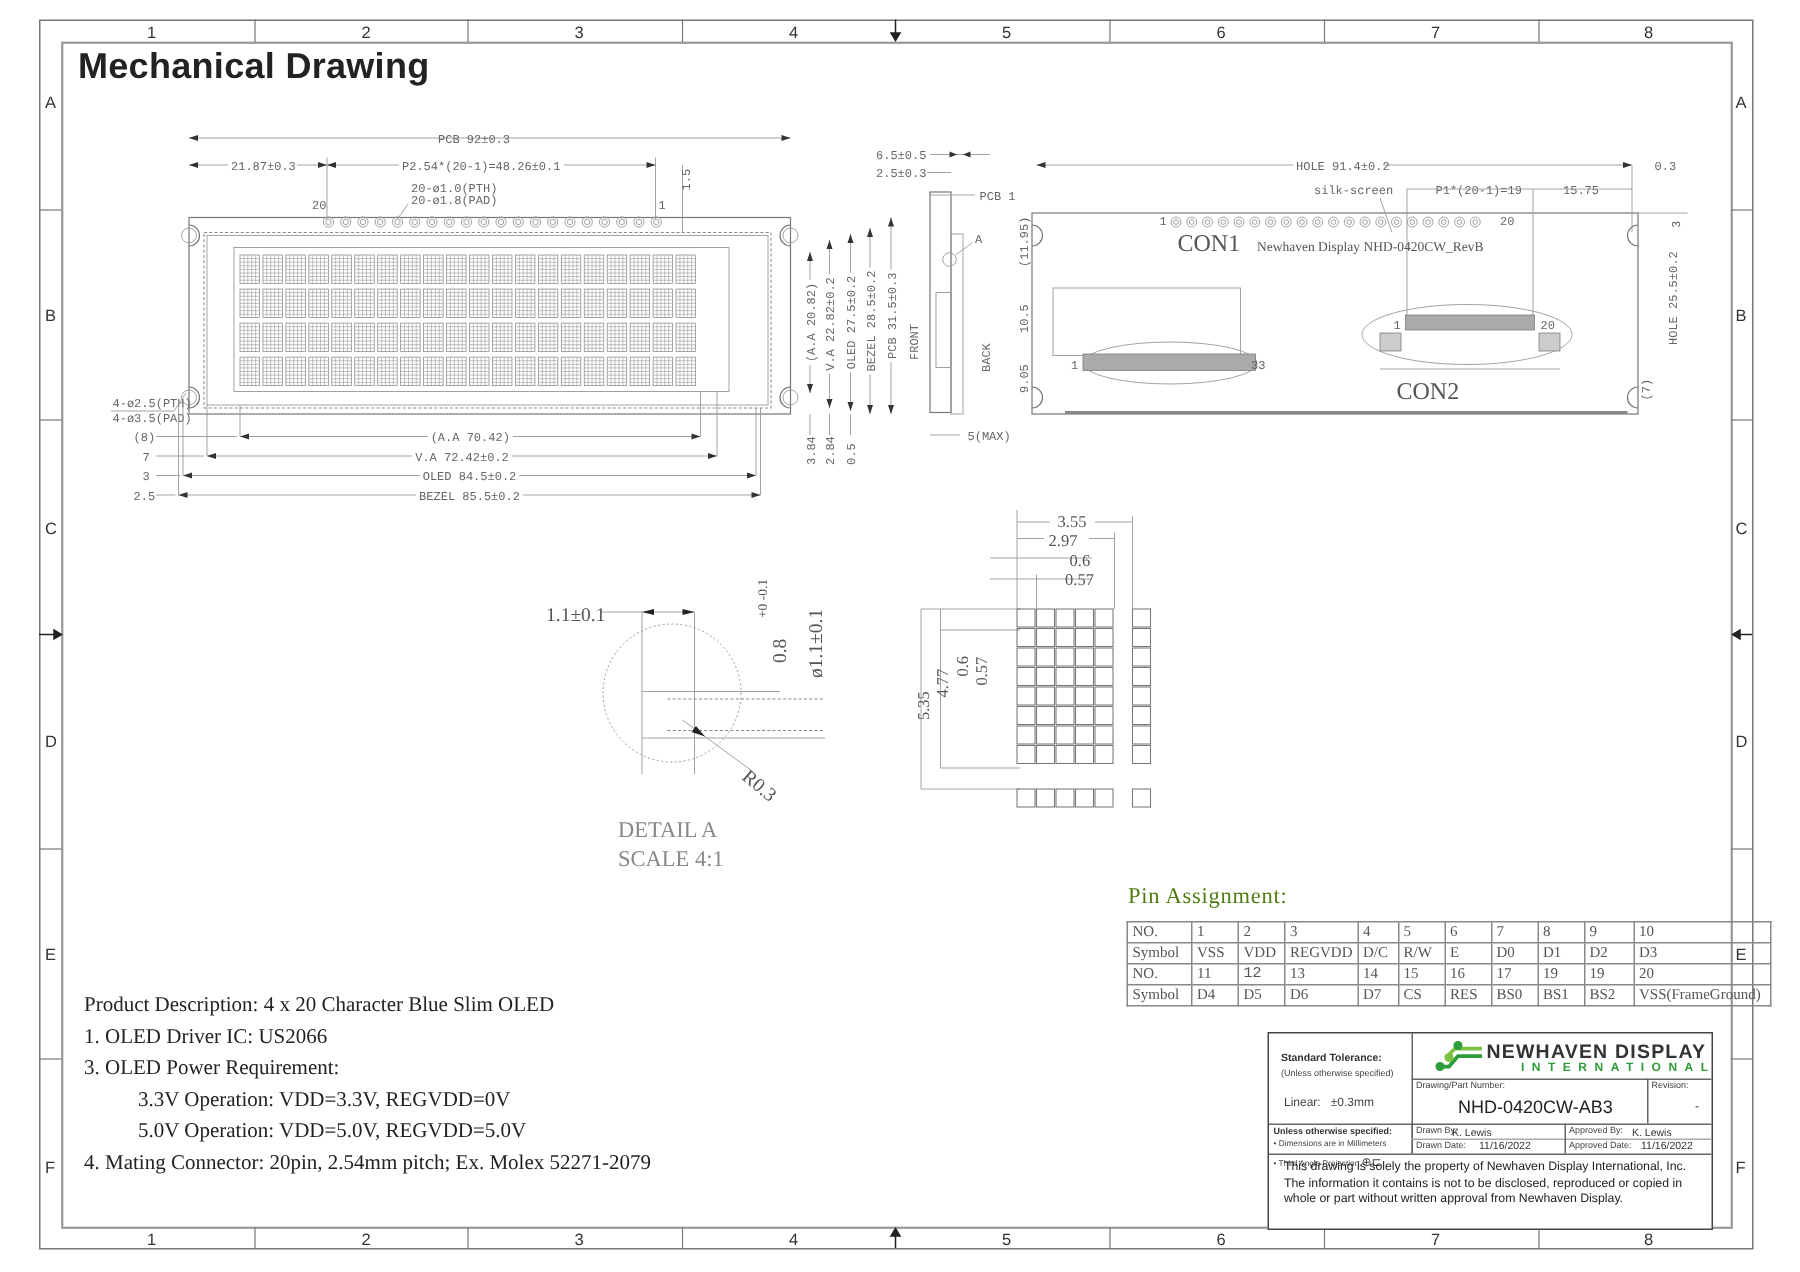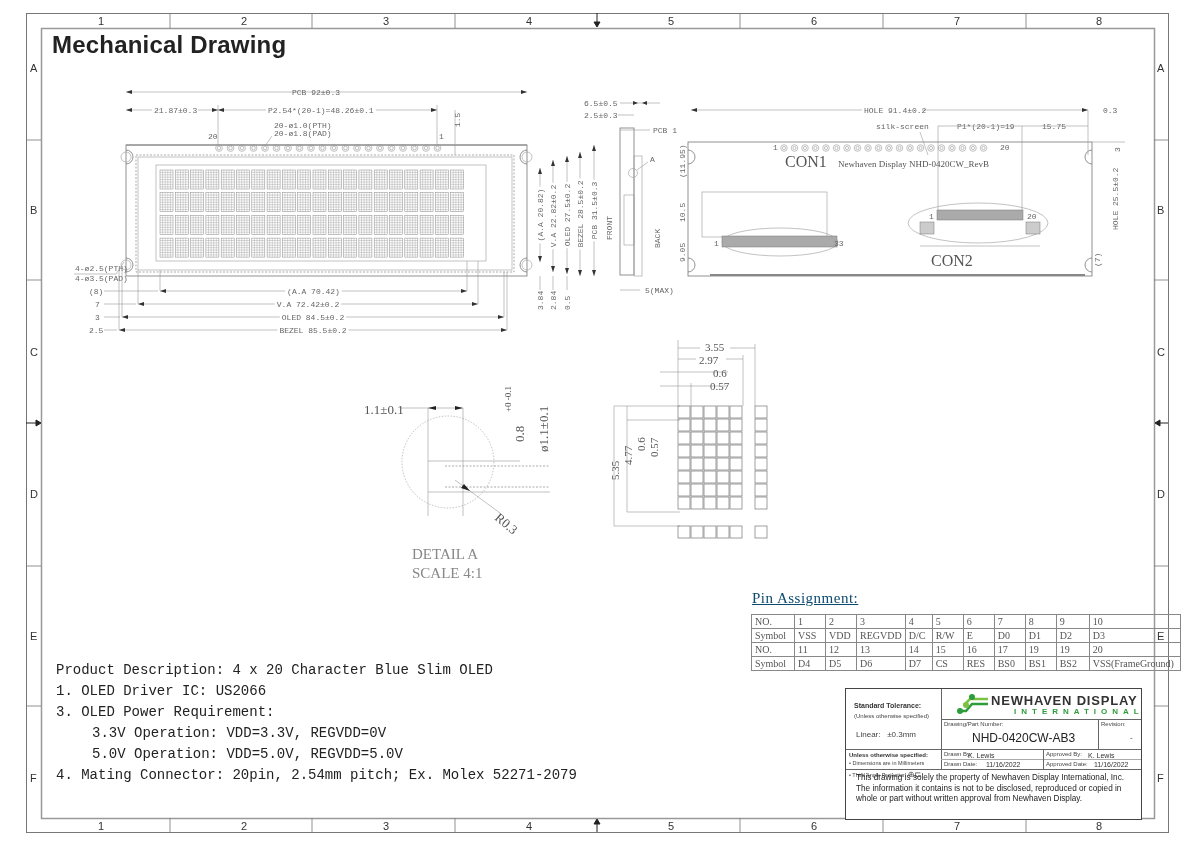--- a/index.html
+++ b/index.html
@@ -5,24 +5,24 @@
   html, body { margin:0; padding:0; background:#ffffff; }
   body { width:1200px; height:848px; position:relative; overflow:hidden; font-family:"Liberation Sans", sans-serif; }
   #sheet { position:absolute; left:0; top:0; width:1200px; height:848px; }
   svg text { font-family:"Liberation Serif", serif; fill:#555; }
   .dim { font-family:"Liberation Mono", monospace; font-size:8px; fill:#666; }
   .zone { font-family:"Liberation Sans", sans-serif; font-size:11px; fill:#333; }
   .ln { stroke:#777; stroke-width:0.8; fill:none; }
   .lt { stroke:#999; stroke-width:0.6; fill:none; }
   .dash { stroke:#888; stroke-width:0.7; fill:none; stroke-dasharray:2 1.5; }
   .title { position:absolute; left:52px; top:31px; font-family:"Liberation Sans", sans-serif; font-weight:bold; font-size:24px; color:#222; letter-spacing:0.2px; }
-  .desc { position:absolute; left:56px; top:660px; font-family:Liberation Mono, monospace; font-size:14px; line-height:21px; color:#222; }
+  .desc { position:absolute; left:56px; top:660px; font-family:Liberation Serif, serif; font-size:14px; line-height:21px; color:#222; }
   .desc div { white-space:nowrap; }
   .desc .ind { padding-left:36px; }
-  .pin-title { position:absolute; left:752px; top:590px; font-family:"Liberation Serif", serif; font-size:15px; color:#0c4a6e; letter-spacing:0.5px;text-decoration:underline; }
+  .pin-title { position:absolute; left:752px; top:590px; font-family:"Liberation Serif", serif; font-size:15px; color:#4d7c0f; letter-spacing:0.5px; }
   table.pins { position:absolute; left:751px; top:614px; border-collapse:collapse; font-family:"Liberation Serif", serif; font-size:10px; color:#555; }
   table.pins td { border:1px solid #888; text-align:left; height:13px; padding:0 3px; line-height:13px; }
   .tb { position:absolute; left:845px; top:688px; width:295px; height:130px; border:1px solid #444; font-family:"Liberation Sans", sans-serif; color:#333; background:#fff; }
   .tb .cell { position:absolute; border-color:#666; }
   .tb .sm { font-size:6px; color:#444; }
   .detail-label { position:absolute; left:412px; top:545px; font-family:"Liberation Serif", serif; font-size:15px; color:#888; line-height:19px; }
 </style>
 </head>
 <body>
 
@@ -1459,21 +1459,21 @@
           <td style="width: 24px;">R/W</td>
           <td style="width: 24px;">E</td>
           <td style="width: 24px;">D0</td>
           <td style="width: 24px;">D1</td>
           <td style="width: 26px;">D2</td>
           <td style="width: 84px;">D3</td>
         </tr>
         <tr>
           <td style="width: 36px;">NO.</td>
           <td style="width: 24px;">11</td>
-          <td style="width: 24px;">12</td>
+          <td style="width: 24px; font-family: Liberation Mono, monospace;">12</td>
           <td style="width: 40px;">13</td>
           <td style="width: 20px;">14</td>
           <td style="width: 24px;">15</td>
           <td style="width: 24px;">16</td>
           <td style="width: 24px;">17</td>
           <td style="width: 24px;">19</td>
           <td style="width: 26px;">19</td>
           <td style="width: 84px;">20</td>
         </tr>
         <tr>

